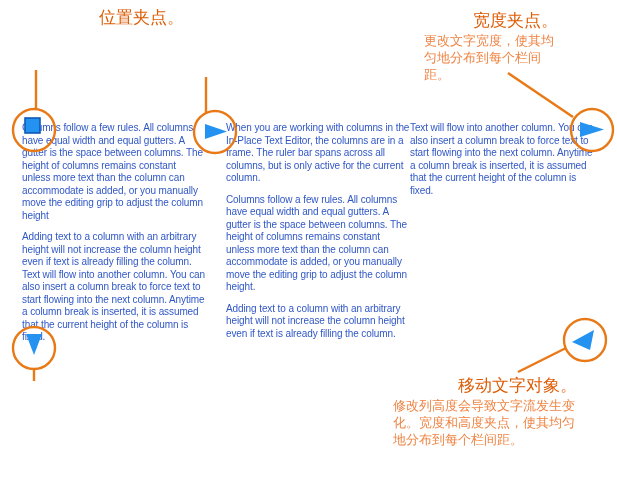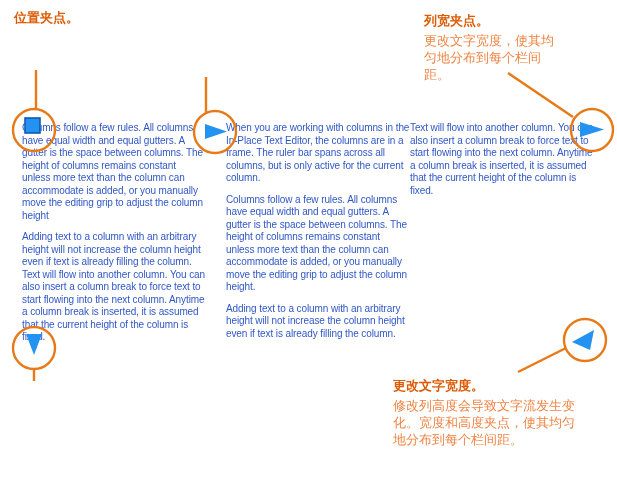--- a/index.html
+++ b/index.html
@@ -3,21 +3,21 @@
 <meta charset="utf-8">
 <style>
   html,body{margin:0;padding:0;background:#ffffff;}
   .canvas{
     position:relative;width:617px;height:493px;background:#ffffff;overflow:hidden;
     font-family:"Liberation Sans",sans-serif;
   }
   .overlay{position:absolute;left:0;top:0;width:617px;height:493px;pointer-events:none;}
   
   .ann{position:absolute;color:#ef8443;font-size:13px;line-height:17px;}
-  .ann .hd{display:block;color:#dd5c05;font-weight:bold;font-size:13px;line-height:16px;margin-bottom:3px;}
+  .ann .hd{display:block;color:#dd5c05;font-weight:normal;font-size:17px;line-height:16px;margin-bottom:3px;text-align:right;}
   #ann-position{left:14px;top:10px;width:170px;}
   #ann-colwidth{left:177px;top:13px;width:162px;}
   #ann-width{left:424px;top:13px;width:134px;}
   #ann-height{left:14px;top:377px;width:164px;}
   #ann-widthheight{left:393px;top:378px;width:184px;}
   
   .col{position:absolute;top:122px;color:#3057c6;font-size:10px;line-height:12.5px;letter-spacing:-0.1px;}
   .col p{margin:0 0 9px 0;}
   #col1{left:22px;width:184px;}
   #col2{left:226px;width:184px;}
@@ -38,25 +38,25 @@
     <p>Adding text to a column with an arbitrary height will not increase the column height even if text is already filling the column.</p>
   </div>
   <div class="col" id="col3">
     <p>Text will flow into another column. You can also insert a column break to force text to start flowing into the next column. Anytime a column break is inserted, it is assumed that the current height of the column is fixed.</p>
   </div>
 
   <div class="ann" id="ann-position">
     <span class="hd">位置夹点。</span>
   </div>
   <div class="ann" id="ann-width">
-    <span class="hd">列宽夹点。</span>
+    <span class="hd">宽度夹点。</span>
     <span>更改文字宽度，使其均匀地分布到每个栏间距。</span>
   </div>
   <div class="ann" id="ann-widthheight">
-    <span class="hd">更改文字宽度。</span>
+    <span class="hd">移动文字对象。</span>
     <span>修改列高度会导致文字流发生变化。宽度和高度夹点，使其均匀地分布到每个栏间距。</span>
   </div>
 
   <svg class="overlay" viewBox="0 0 617 493" xmlns="http://www.w3.org/2000/svg">
     <g stroke="#e87916" stroke-width="2.4" fill="none">
 
       <line x1="36" y1="70" x2="36" y2="108"></line>
       <line x1="206" y1="77" x2="206" y2="113"></line>
       <line x1="508" y1="73" x2="573" y2="117"></line>
       <line x1="34" y1="369" x2="34" y2="381"></line>

